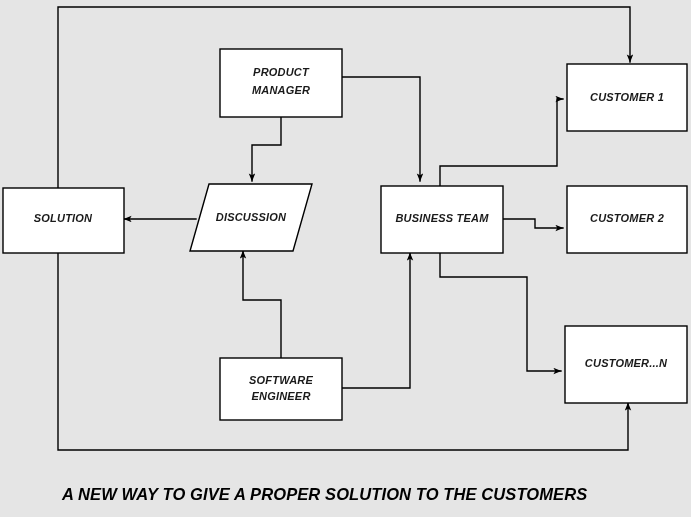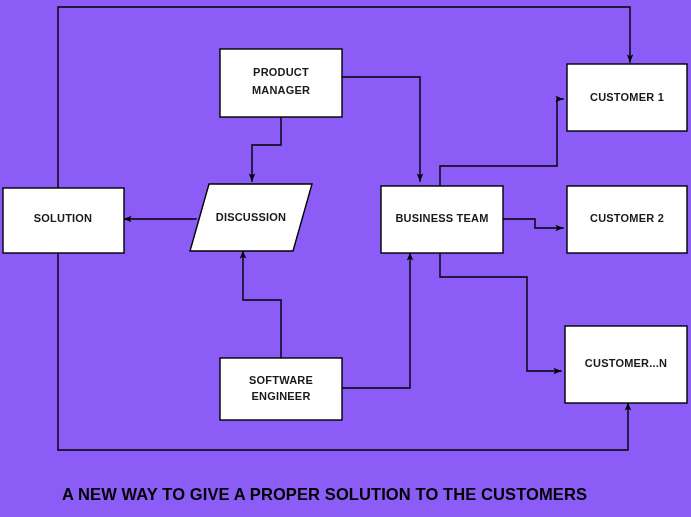--- a/index.html
+++ b/index.html
@@ -8,22 +8,23 @@
     padding: 0;
     background: #ffffff;
   }
   body {
     font-family: "Liberation Sans", sans-serif;
   }
   #canvas {
     position: relative;
     width: 691px;
     height: 517px;
-    background: #8b5cf6;
+    background: #e5e5e5;
     overflow: hidden;
+    font-style: italic;
   }
   #diagram-svg {
     position: absolute;
     left: 0;
     top: 0;
     width: 691px;
     height: 517px;
   }
   .node-label {
     font-family: "Liberation Sans", sans-serif;

